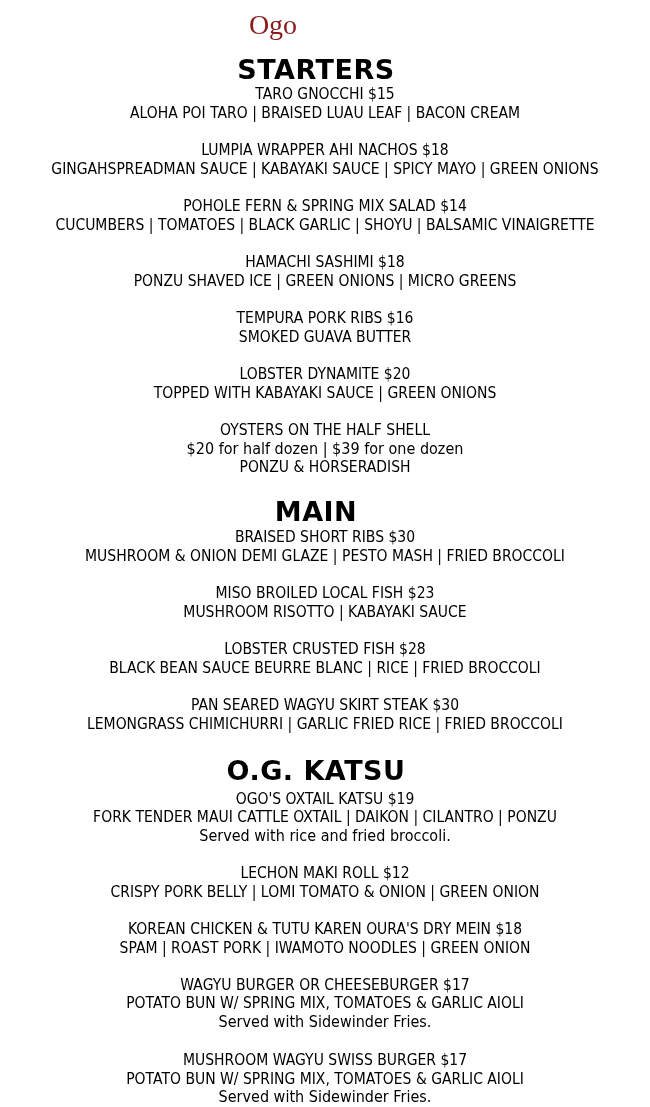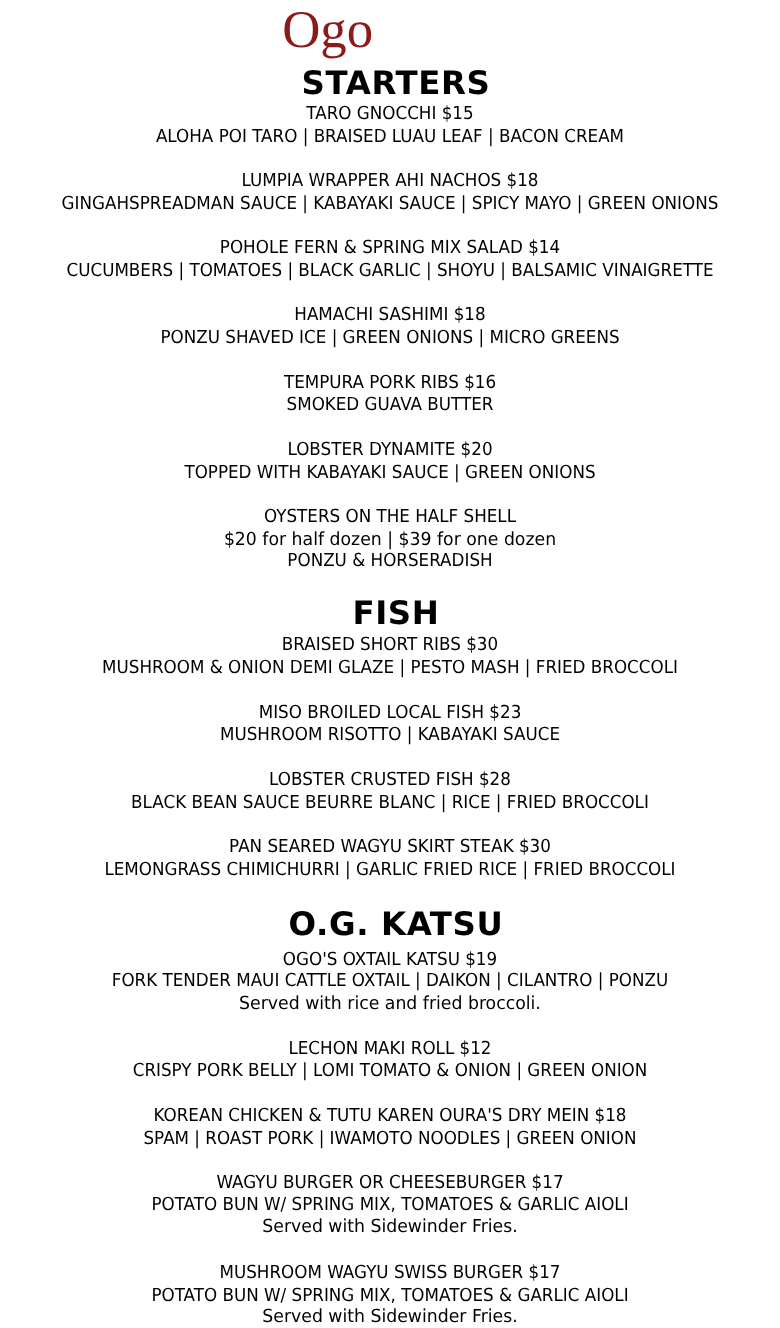--- a/index.html
+++ b/index.html
@@ -6,30 +6,29 @@
   body {
     width: 650px; height: 1107px; overflow: hidden;
     font-family: "DejaVu Sans", sans-serif;
     color: #000;
     text-align: center;
     position: relative;
   }
   .title {
     position: absolute; left: 0; width: 546px; top: 1px;
     font-family: "Liberation Serif", "DejaVu Serif", serif;
-    font-size: 44px; line-height: 48px;
+    font-size: 28px; line-height: 48px;
     color: #8b1a1a;
   }
   .heading {
     position: absolute; left: 0; width: 632px;
     font-family: "DejaVu Sans", sans-serif;
     font-weight: bold;
     font-size: 27px; line-height: 30px;
     letter-spacing: 0.5px;
-    padding-left: 14px;
   }
   .line {
     position: absolute; left: 0; width: 650px;
     font-size: 15px; line-height: 18.6px;
     white-space: nowrap;
     transform: scaleX(0.93);
     transform-origin: center;
   }
   .line.lower { transform: scaleX(0.96); }
 </style>
@@ -64,21 +63,21 @@
   <div>
     <div class="line" style="top:365px">LOBSTER DYNAMITE $20</div>
     <div class="line" style="top:384px">TOPPED WITH KABAYAKI SAUCE | GREEN ONIONS</div>
   </div>
   <div>
     <div class="line" style="top:421px">OYSTERS ON THE HALF SHELL</div>
     <div class="line lower" style="top:440px">$20 for half dozen  |  $39 for one dozen</div>
     <div class="line" style="top:458px">PONZU &amp; HORSERADISH</div>
   </div>
 
-  <div class="heading" style="top:497px">FISH</div>
+  <div class="heading" style="top:497px">MAIN</div>
 
   <div>
     <div class="line" style="top:528px">BRAISED SHORT RIBS $30</div>
     <div class="line" style="top:547px">MUSHROOM &amp; ONION DEMI GLAZE | PESTO MASH | FRIED BROCCOLI</div>
   </div>
   <div>
     <div class="line" style="top:584px">MISO BROILED LOCAL FISH $23</div>
     <div class="line" style="top:603px">MUSHROOM RISOTTO | KABAYAKI SAUCE</div>
   </div>
   <div>

